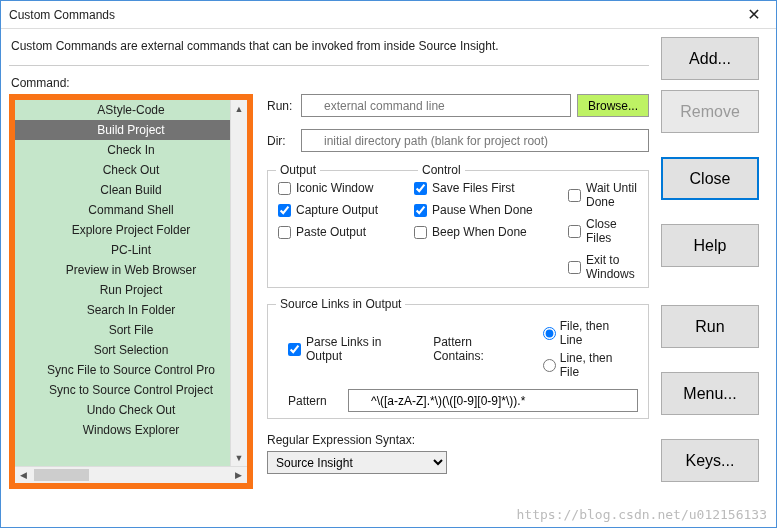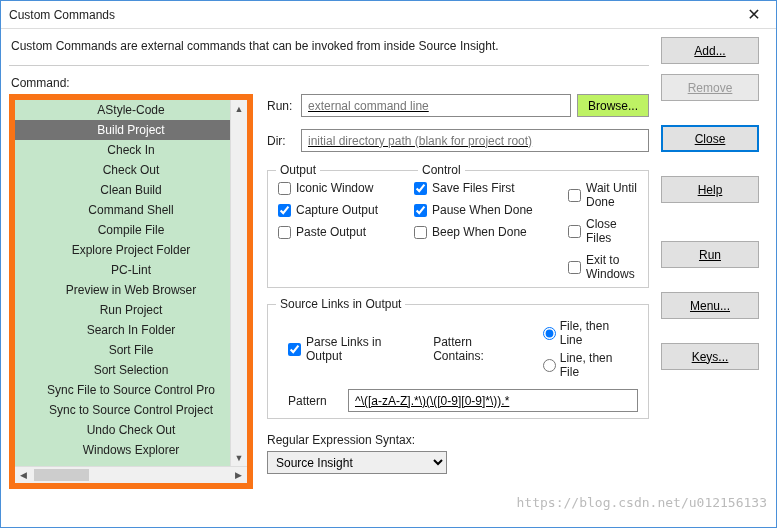--- a/index.html
+++ b/index.html
@@ -63,22 +63,22 @@
     background:#f0f0f0; border-top:1px solid #ddd;
     display:flex; justify-content:space-between; align-items:center; font-size:9px; color:#555;
   }
   .hscroll .arr { width:17px; height:100%; display:flex; align-items:center; justify-content:center; }
   .hscroll .thumb { flex:0 0 55px; height:12px; background:#cdcdcd; margin-left:2px;}
   .hscroll .track { flex:1; }
   .mid-col { flex: 1 1 auto; padding-left: 14px; display:flex; flex-direction:column; }
   .field-row { display:flex; align-items:center; margin-bottom: 12px; gap:6px; }
   .field-row .lbl { width: 28px; text-align:left; font-weight: normal; }
   .txt {
-    flex:1; border:1px solid #888; padding:3px 6px; font-size:12px;
-    height: 23px; background:#fff;text-decoration:underline;
+    flex:1; border:1px solid #888; padding:3px 22px; font-size:12px;
+    height: 23px; background:#fff;
   }
   .txt::placeholder { color:#777; font-style: normal; }
   .btn-small {
     padding: 2px 10px; border:1px solid #999; background:#bef264;
     height:23px; font-size:12px; cursor:pointer;
   }
   .groupbox {
     border:1px solid #ccc; padding: 10px 10px 6px 10px; position:relative;
     margin-top: 6px;
   }
@@ -101,29 +101,29 @@
   .regex-label { margin: 14px 0 4px 0; }
   select.combo {
     width: 180px; height:23px; border:1px solid #888; background:#efefef;
     font-size:12px; padding:1px 4px;
   }
   .right-col {
     flex: 0 0 98px; display:flex; flex-direction:column; gap:10px;
     margin-left: 2px;
   }
   .right-col .btn {
-    height: 27px; border:1px solid #adadad; background:#e1e1e1;
-    font-size:12px; cursor:pointer;text-decoration:underline;
+    height: 43px; border:1px solid #adadad; background:#e1e1e1;
+    font-size:16px; cursor:pointer;
   }
   .right-col .btn:disabled { color:#9a9a9a; background:#e9e9e9; }
   .right-col .btn.default { border:2px solid #0078d7; background:#e1e1e1;}
   .spacer-sm { height: 4px; }
   .spacer-md { height: 18px; }
   .watermark {
-    position:absolute; right:10px; bottom:18px; color:#bbb; font-size:13px;
+    position:absolute; right:10px; bottom:6px; color:#bbb; font-size:13px;
     font-family: Consolas, monospace; pointer-events:none;
   }
   .sub-legend-control {
     position:absolute; top:-8px; left:150px; background:#fff; padding:0 4px;
   }
   fieldset { margin:0; }
   .parse-row { display:flex; align-items:center; gap:14px; padding:4px 4px 0 10px;}
 </style>
 </head>
 <body>
@@ -143,21 +143,20 @@
       <div style="display:flex; flex-direction:column;">
         <div class="cmd-label">Command:</div>
         <div class="listbox-wrap">
           <div class="listbox" id="cmd-list">
               <div class="item">AStyle-Code</div>
               <div class="item selected">Build Project</div>
               <div class="item">Check In</div>
               <div class="item">Check Out</div>
               <div class="item">Clean Build</div>
               <div class="item">Command Shell</div>
-              <div class="item">Compile File</div>
               <div class="item">Explore Project Folder</div>
               <div class="item">PC-Lint</div>
               <div class="item">Preview in Web Browser</div>
               <div class="item">Run Project</div>
               <div class="item">Search In Folder</div>
               <div class="item">Sort File</div>
               <div class="item">Sort Selection</div>
               <div class="item">Sync File to Source Control Pro</div>
               <div class="item">Sync to Source Control Project</div>
               <div class="item">Undo Check Out</div>

